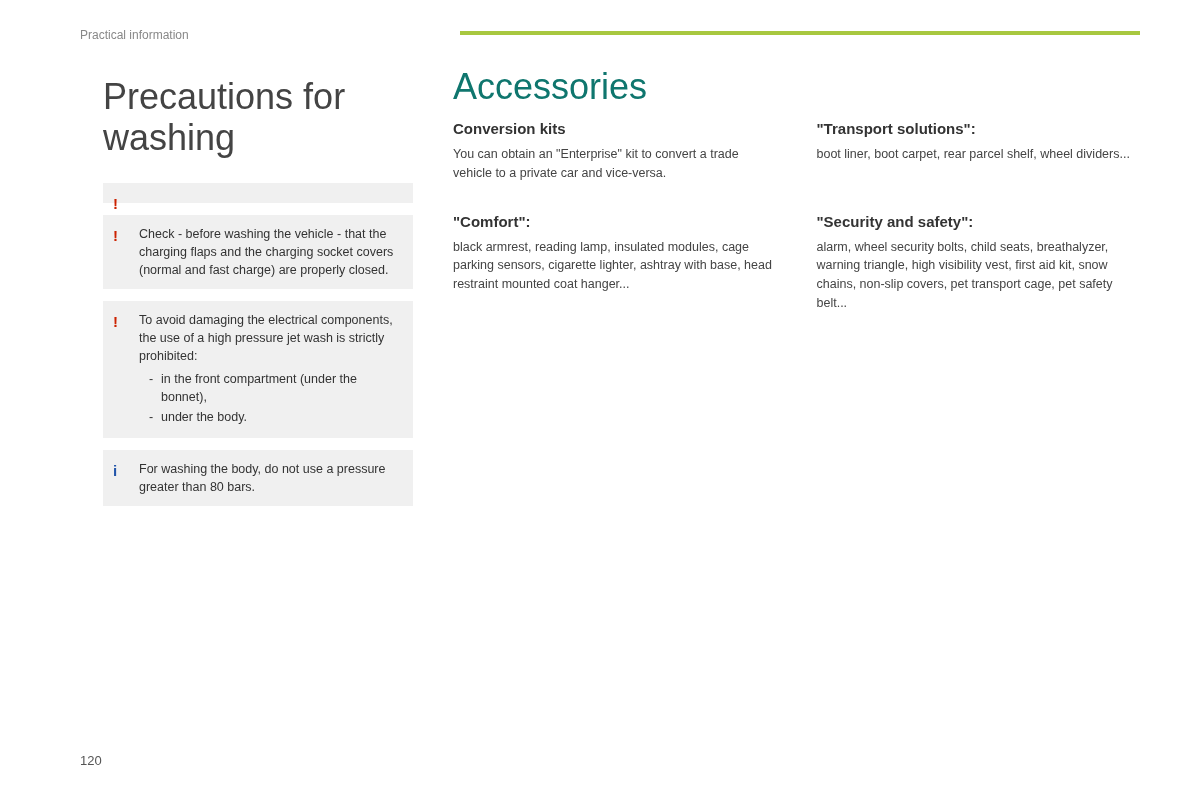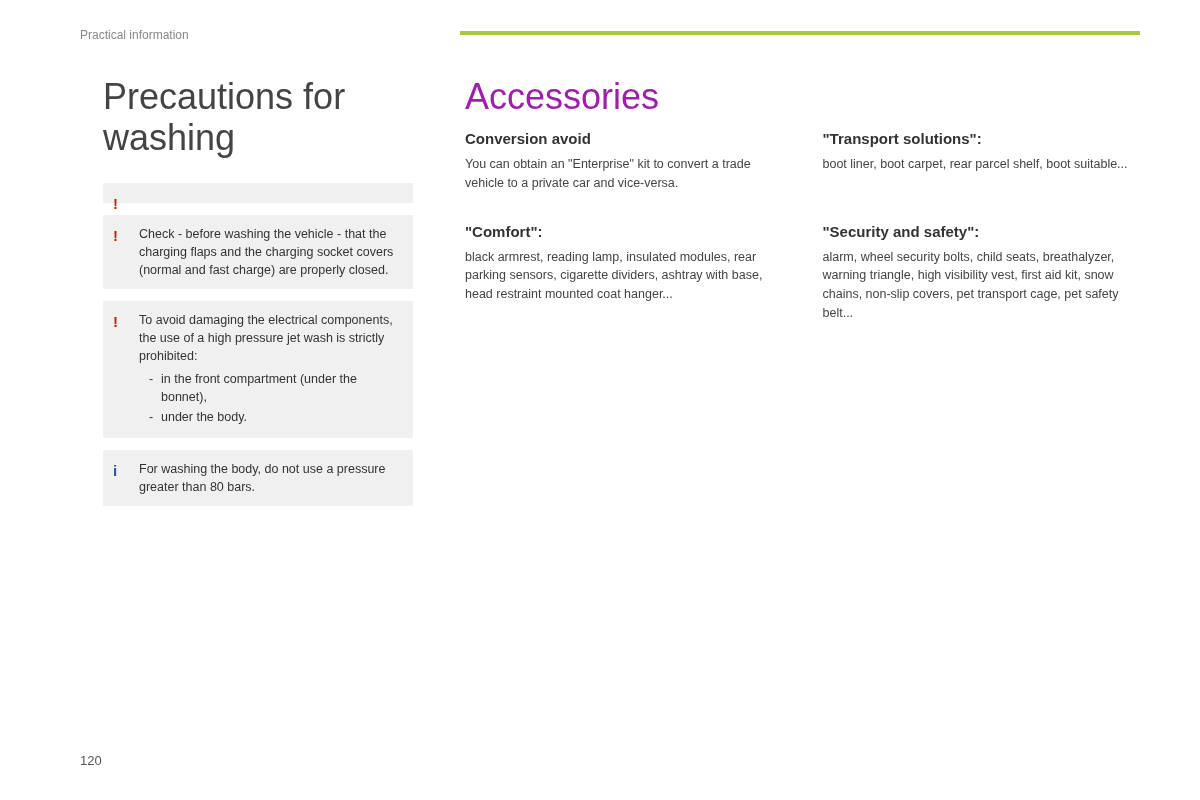--- a/index.html
+++ b/index.html
@@ -35,21 +35,21 @@
 
     .green-line {
       width: 680px;
       height: 4px;
       background: #a8c840;
       margin-top: -4px;
     }
 
     .content-area {
       display: flex;
-      gap: 12px;
+      gap: 0;
       width: 100%;
       padding-left: 23px;
     }
 
     .left-column {
       width: 340px;
       flex-shrink: 0;
       padding-right: 30px;
     }
 
@@ -103,23 +103,22 @@
     .bullet-list li::before {
       content: '-';
       position: absolute;
       left: 0;
     }
 
     
     .accessories-title {
       font-size: 36px;
       font-weight: 300;
-      color: #a21caf;
+      color: #0f766e;
       margin-bottom: 12px;
-      margin-top: 10px;
     }
 
     .accessories-intro {
       font-size: 13px;
       line-height: 1.5;
       color: #444;
       margin-bottom: 28px;
       max-width: 680px;
     }
 
@@ -178,30 +177,30 @@
             </ul></div>
           <div class="warning-box"><span class="warning-icon icon-blue">i</span><span>For washing the body, do not use a pressure greater than 80 bars.</span></div>
         </div>
     </div>
 
     <div class="right-column">
       <h1 class="accessories-title">Accessories</h1>
 
       <div class="accessories-grid" id="accessories-grid">
           <div>
-            <div class="accessory-section-title">Conversion avoid</div>
+            <div class="accessory-section-title">Conversion kits</div>
             <div class="accessory-section-text">You can obtain an "Enterprise" kit to convert a trade vehicle to a private car and vice-versa.</div>
           </div>
           <div>
             <div class="accessory-section-title">"Transport solutions":</div>
-            <div class="accessory-section-text">boot liner, boot carpet, rear parcel shelf, boot suitable...</div>
+            <div class="accessory-section-text">boot liner, boot carpet, rear parcel shelf, wheel dividers...</div>
           </div>
           <div>
             <div class="accessory-section-title">"Comfort":</div>
-            <div class="accessory-section-text">black armrest, reading lamp, insulated modules, rear parking sensors, cigarette dividers, ashtray with base, head restraint mounted coat hanger...</div>
+            <div class="accessory-section-text">black armrest, reading lamp, insulated modules, cage parking sensors, cigarette lighter, ashtray with base, head restraint mounted coat hanger...</div>
           </div>
           <div>
             <div class="accessory-section-title">"Security and safety":</div>
             <div class="accessory-section-text">alarm, wheel security bolts, child seats, breathalyzer, warning triangle, high visibility vest, first aid kit, snow chains, non-slip covers, pet transport cage, pet safety belt...</div>
           </div>
         </div>
     </div>
 
   </div>
 

